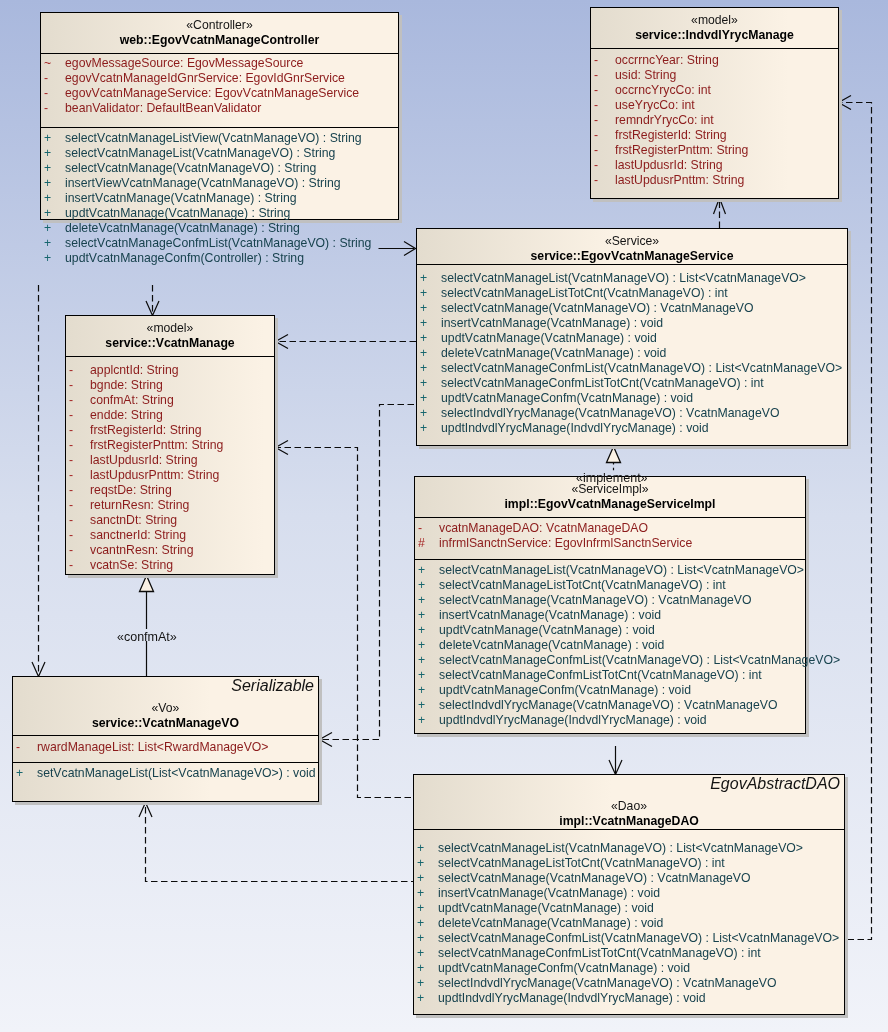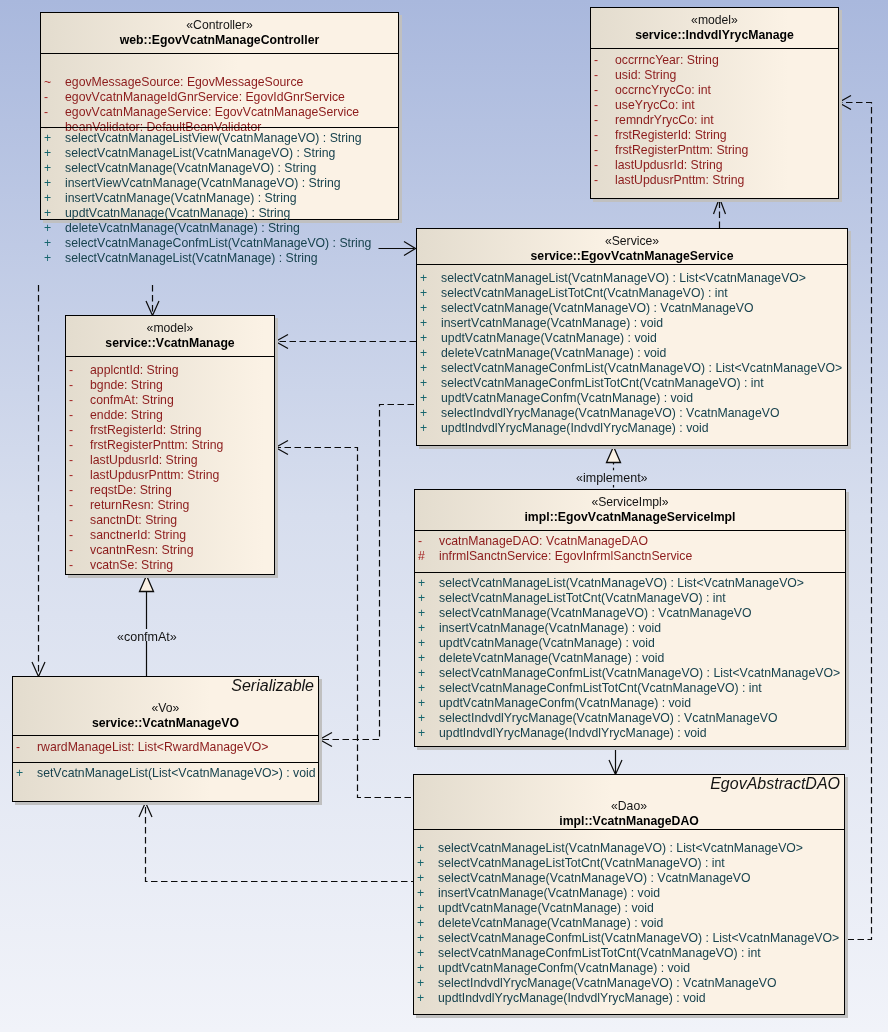--- a/index.html
+++ b/index.html
@@ -91,36 +91,36 @@
     <path d="M146.5 575.5 L153.5 591.5 L139.5 591.5 Z" fill="#faf1e4" stroke-width="1.3" stroke-linejoin="miter"></path>
   </g>
   </g>
 </svg>
 
 <div class="uml" style="left:20px;top:12px;width:359px;height:208px;margin-left:20px;">
   <div class="hdr" style="height:40px;">
     <span class="tag">«Controller»</span>
     <span class="nm">web::EgovVcatnManageController</span>
   </div>
-  <div class="sec" style="top:40px;height:74px;padding-top:21px;">
+  <div class="sec" style="top:40px;height:74px;padding-top:2px;">
     <span class="row attr"><span class="vis">~</span><span class="txt">egovMessageSource:  EgovMessageSource</span></span>
     <span class="row attr"><span class="vis">-</span><span class="txt">egovVcatnManageIdGnrService:  EgovIdGnrService</span></span>
     <span class="row attr"><span class="vis">-</span><span class="txt">egovVcatnManageService:  EgovVcatnManageService</span></span>
     <span class="row attr"><span class="vis">-</span><span class="txt">beanValidator:  DefaultBeanValidator</span></span>
   </div>
   <div class="sec" style="top:114px;height:157px;padding-top:2.5px;">
     <span class="row meth"><span class="vis">+</span><span class="txt">selectVcatnManageListView(VcatnManageVO) : String</span></span>
     <span class="row meth"><span class="vis">+</span><span class="txt">selectVcatnManageList(VcatnManageVO) : String</span></span>
     <span class="row meth"><span class="vis">+</span><span class="txt">selectVcatnManage(VcatnManageVO) : String</span></span>
     <span class="row meth"><span class="vis">+</span><span class="txt">insertViewVcatnManage(VcatnManageVO) : String</span></span>
     <span class="row meth"><span class="vis">+</span><span class="txt">insertVcatnManage(VcatnManage) : String</span></span>
     <span class="row meth"><span class="vis">+</span><span class="txt">updtVcatnManage(VcatnManage) : String</span></span>
     <span class="row meth"><span class="vis">+</span><span class="txt">deleteVcatnManage(VcatnManage) : String</span></span>
     <span class="row meth"><span class="vis">+</span><span class="txt">selectVcatnManageConfmList(VcatnManageVO) : String</span></span>
-    <span class="row meth"><span class="vis">+</span><span class="txt">selectVcatnManageList(VcatnManage) : String</span></span>
+    <span class="row meth"><span class="vis">+</span><span class="txt">updtVcatnManageConfm(Controller) : String</span></span>
   </div>
 </div>
 <div class="uml" style="left:590px;top:7px;width:249px;height:192px;">
   <div class="hdr" style="height:40px;">
     <span class="tag">«model»</span>
     <span class="nm">service::IndvdlYrycManage</span>
   </div>
   <div class="sec" style="top:40px;height:151px;padding-top:3.5px;">
     <span class="row attr"><span class="vis">-</span><span class="txt">occrrncYear:  String</span></span>
     <span class="row attr"><span class="vis">-</span><span class="txt">usid:  String</span></span>
@@ -167,21 +167,21 @@
     <span class="row attr"><span class="vis">-</span><span class="txt">lastUpdusrId:  String</span></span>
     <span class="row attr"><span class="vis">-</span><span class="txt">lastUpdusrPnttm:  String</span></span>
     <span class="row attr"><span class="vis">-</span><span class="txt">reqstDe:  String</span></span>
     <span class="row attr"><span class="vis">-</span><span class="txt">returnResn:  String</span></span>
     <span class="row attr"><span class="vis">-</span><span class="txt">sanctnDt:  String</span></span>
     <span class="row attr"><span class="vis">-</span><span class="txt">sanctnerId:  String</span></span>
     <span class="row attr"><span class="vis">-</span><span class="txt">vcantnResn:  String</span></span>
     <span class="row attr"><span class="vis">-</span><span class="txt">vcatnSe:  String</span></span>
   </div>
 </div>
-<div class="uml" style="left:414px;top:489px;width:432px;height:258px;padding-left:16px;">
+<div class="uml" style="left:414px;top:476px;width:392px;height:258px;padding-left:16px;">
   <div class="hdr" style="height:40px;">
     <span class="tag">«ServiceImpl»</span>
     <span class="nm">impl::EgovVcatnManageServiceImpl</span>
   </div>
   <div class="sec" style="top:40px;height:42px;padding-top:2.5px;">
     <span class="row attr"><span class="vis">-</span><span class="txt">vcatnManageDAO:  VcatnManageDAO</span></span>
     <span class="row attr"><span class="vis">#</span><span class="txt">infrmlSanctnService:  EgovInfrmlSanctnService</span></span>
   </div>
   <div class="sec" style="top:82px;height:174px;padding-top:2.5px;">
     <span class="row meth"><span class="vis">+</span><span class="txt">selectVcatnManageList(VcatnManageVO) : List&lt;VcatnManageVO&gt;</span></span>

